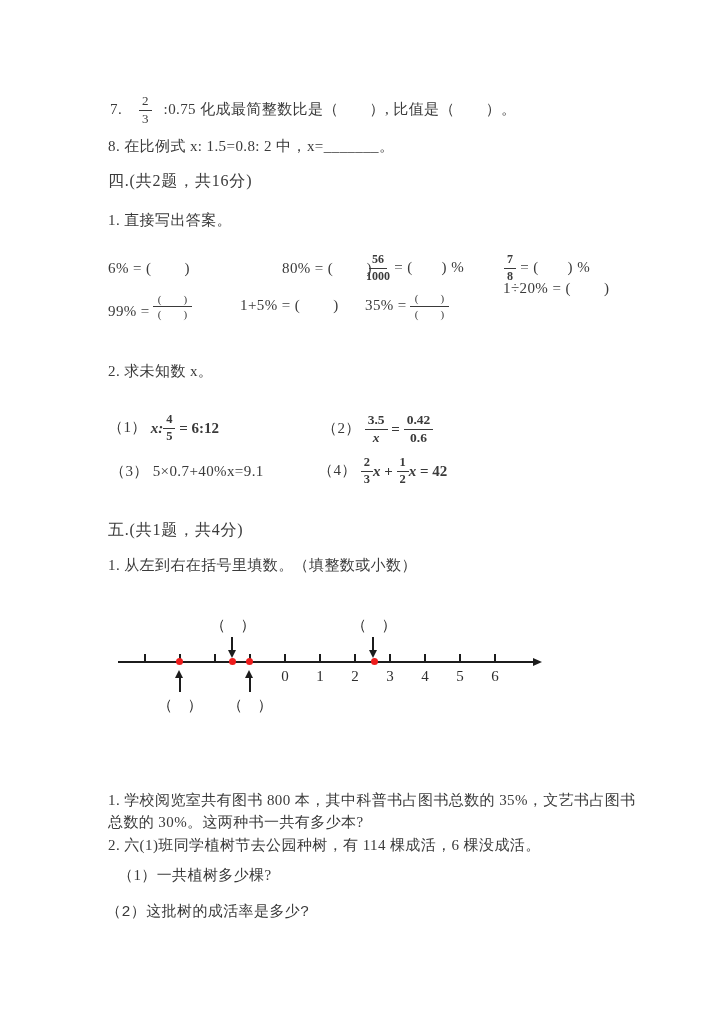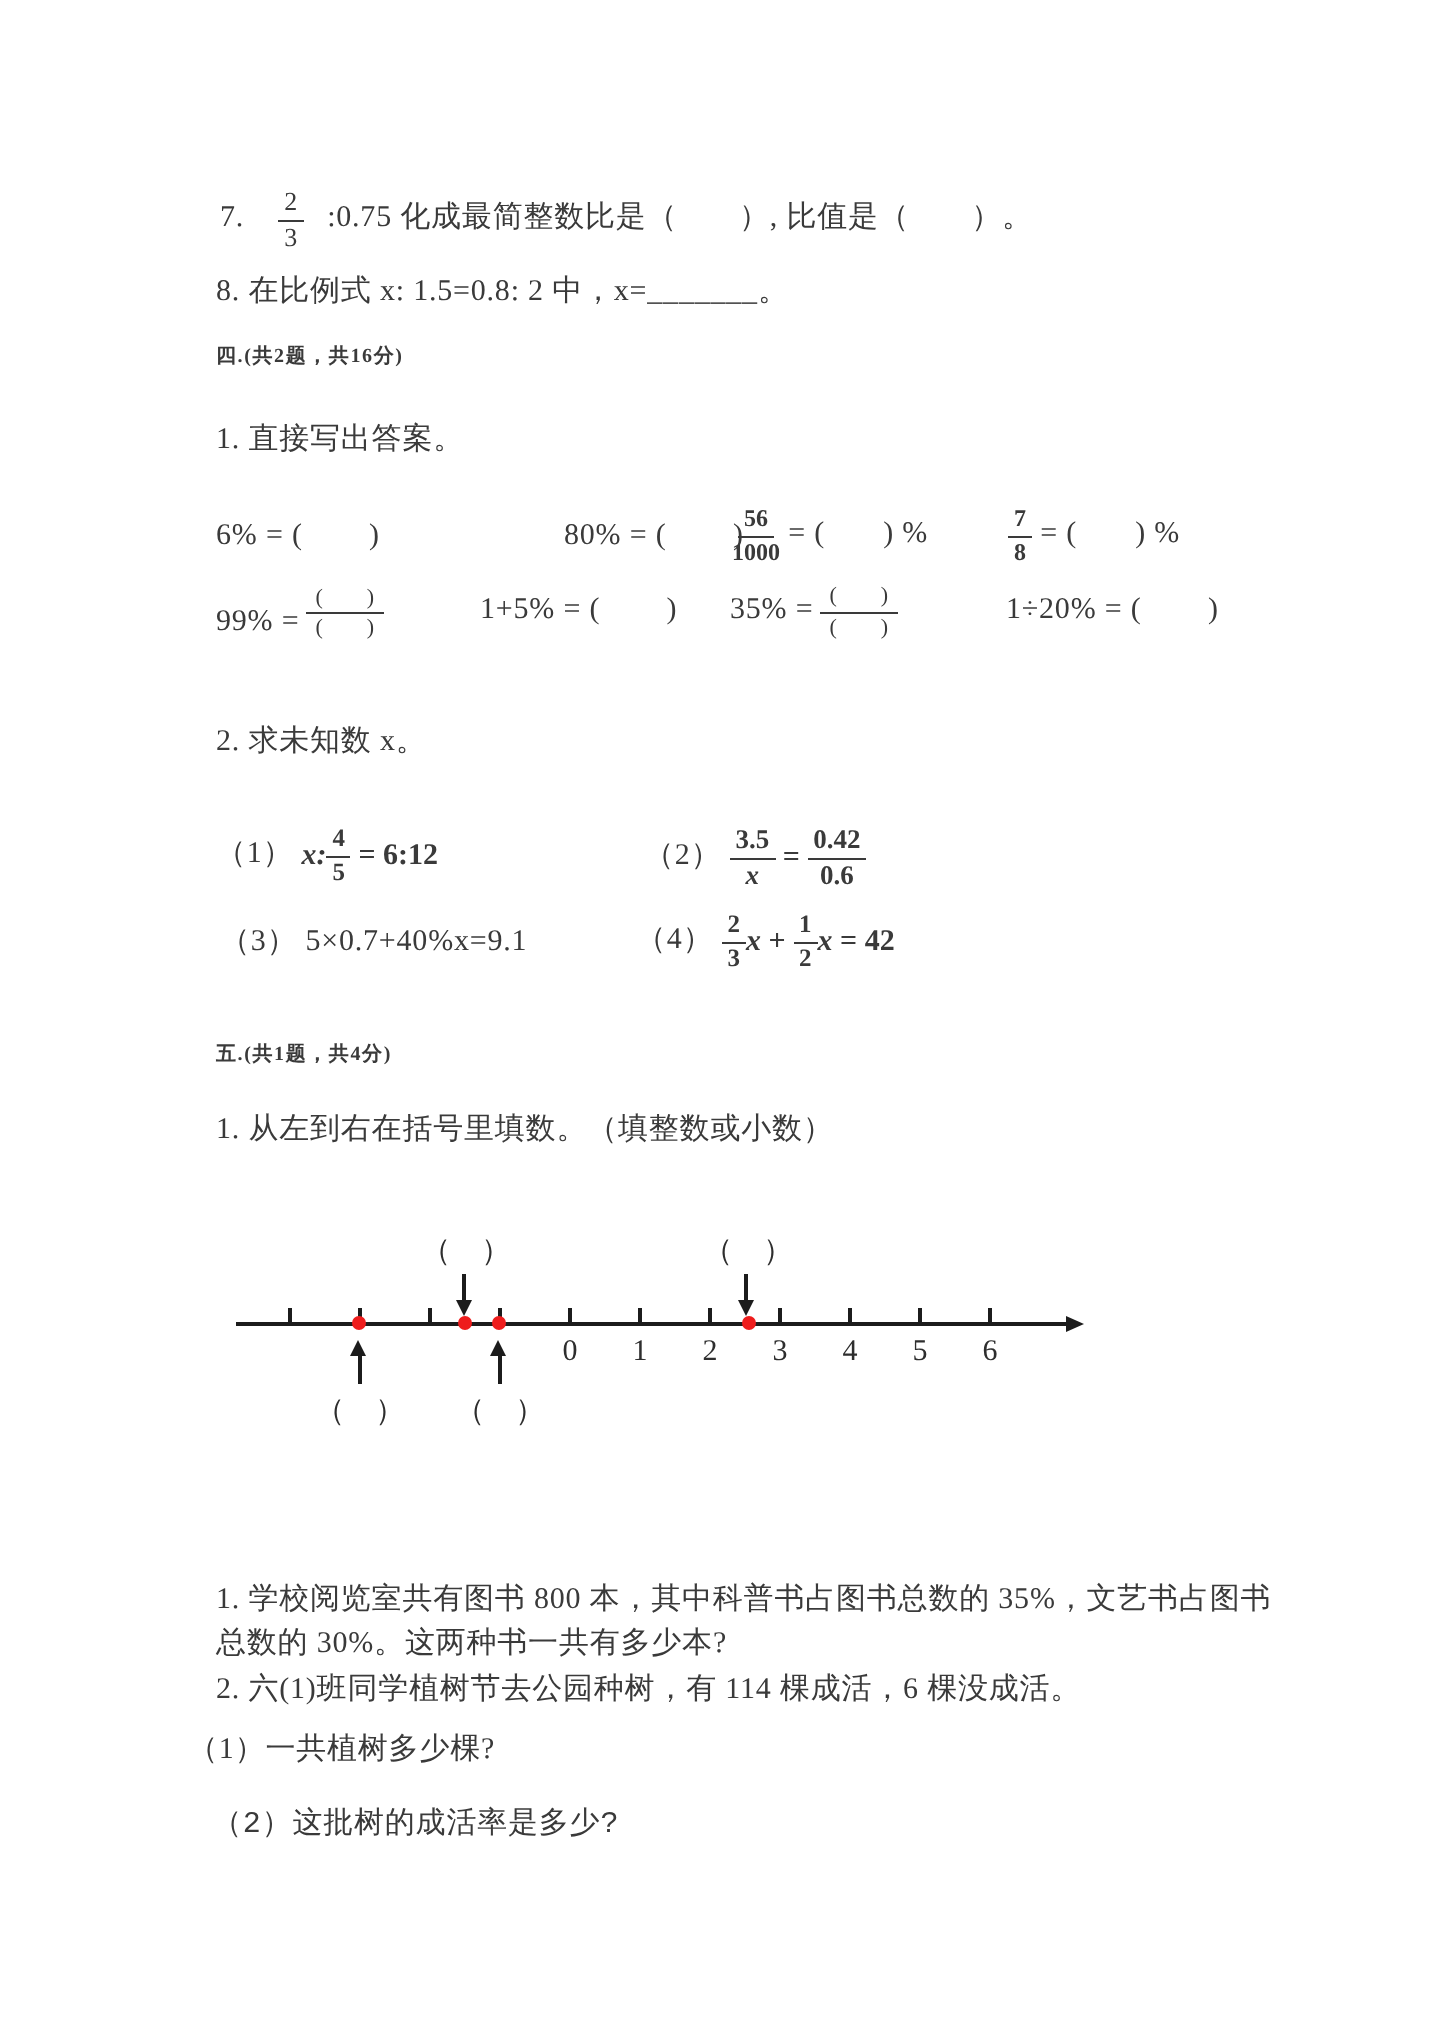--- a/index.html
+++ b/index.html
@@ -3,21 +3,21 @@
 <meta charset="utf-8">
 <style>
   html,body{margin:0;padding:0;background:#ffffff;}
   .page{
     position:relative;width:720px;height:1018px;background:#ffffff;
     font-family:"Liberation Serif","DejaVu Serif",serif;color:#3a3a3a;overflow:hidden;
   }
   .abs{position:absolute;white-space:pre;}
   .row{display:flex;align-items:center;}
   .cn{font-size:15px;letter-spacing:0.4px;line-height:1.3;}
-  .head{font-weight:bold;font-size:10px;letter-spacing:0.8px;}
+  .head{font-weight:normal;font-size:16px;letter-spacing:0.8px;}
   
   .frac{display:inline-flex;flex-direction:column;align-items:center;line-height:1.1;text-align:center;}
   .frac .num{border-bottom:1.4px solid #3a3a3a;padding:0 3px 1px;display:block;}
   .frac .den{display:block;padding-top:1px;}
   .sfrac{font-size:12px;font-weight:bold;}
   .mfrac{font-size:12.5px;font-weight:bold;}
   .bfrac{font-size:13.5px;font-weight:bold;}
   .q7frac{font-size:13px;}
   
   .pfrac{display:inline-flex;flex-direction:column;align-items:center;line-height:1.15;font-size:11px;margin-left:3px;}
@@ -87,21 +87,21 @@
   <div class="abs row" style="left:240px;top:291px;height:30px;">
     <span class="cn">1+5% = (        )</span>
   </div>
   <div class="abs row" style="left:365px;top:291px;height:30px;">
     <span class="cn">35% =</span>
     <span class="pfrac">
       <span class="ptop">(        )</span>
       <span class="pbot">(        )</span>
     </span>
   </div>
-  <div class="abs row" style="left:503px;top:291px;height:30px;">
+  <div class="abs row" style="left:503px;top:274px;height:30px;">
     <span class="cn">1÷20% = (        )</span>
   </div>
 
   <div class="abs cn" style="left:108px;top:362px;">2. 求未知数 x。</div>
 
   <div class="abs row" style="left:108px;top:412px;height:32px;">
     <span class="cn">（1）</span>
     <span class="math ital" style="margin-left:4px;">x:</span>
     <span class="frac mfrac">
       <span class="num">4</span>
@@ -190,16 +190,16 @@
     <div class="nl-head-up" style="left:245px;top:670px;"></div>
     <div class="nl-stem" style="left:249px;top:677px;height:15px;"></div>
     
     <span class="nl-paren" style="left:148px;top:696px;">（　）</span>
     <span class="nl-paren" style="left:218px;top:696px;">（　）</span>
   </div>
 
   <div class="abs cn" style="left:108px;top:791px;">1. 学校阅览室共有图书 800 本，其中科普书占图书总数的 35%，文艺书占图书</div>
   <div class="abs cn" style="left:108px;top:813px;">总数的 30%。这两种书一共有多少本?</div>
   <div class="abs cn" style="left:108px;top:836px;">2. 六(1)班同学植树节去公园种树，有 114 棵成活，6 棵没成活。</div>
-  <div class="abs cn" style="left:94px;top:866px;text-align:right;">（1）一共植树多少棵?</div>
+  <div class="abs cn" style="left:118px;top:866px;text-align:right;">（1）一共植树多少棵?</div>
   <div class="abs cn" style="left:106px;top:903px;font-family:Liberation Mono, monospace;">（2）这批树的成活率是多少?</div>
 
 </div>
 
 </body></html>

